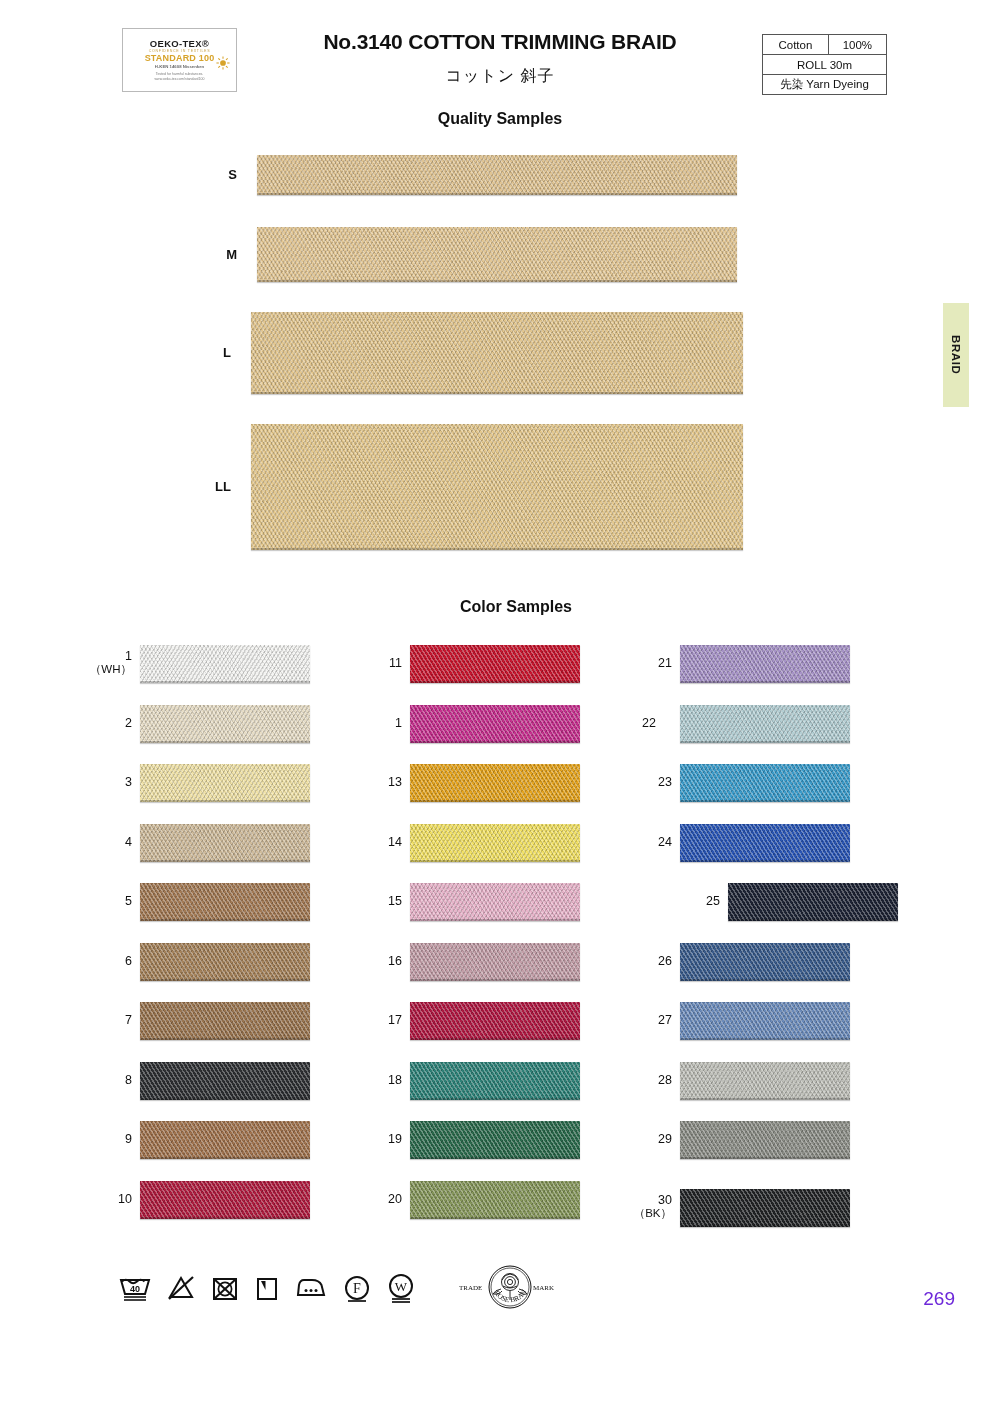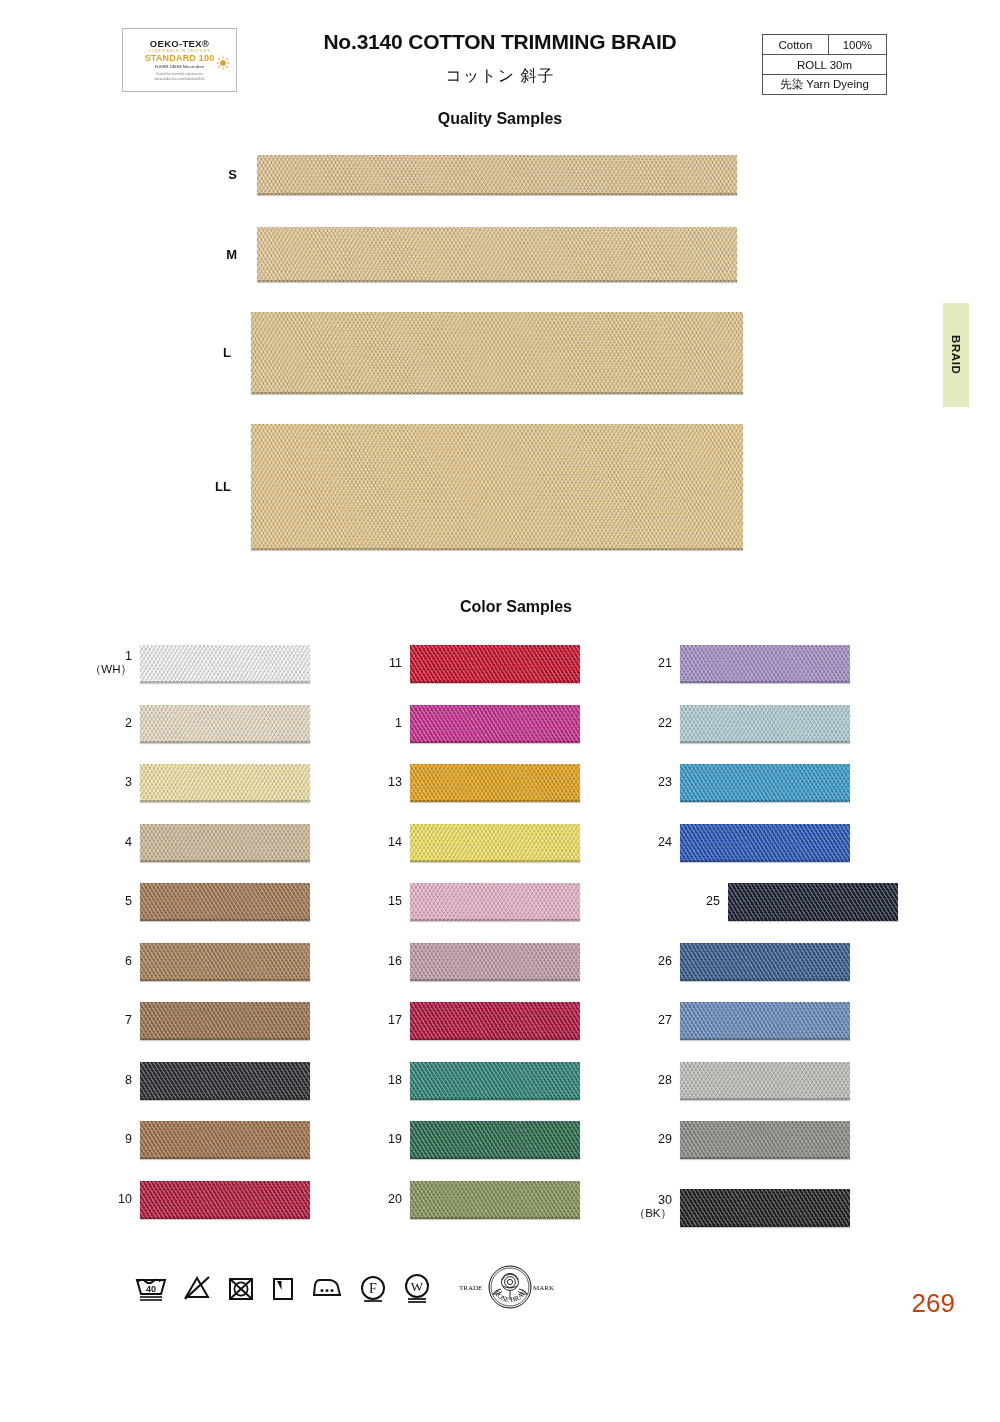--- a/index.html
+++ b/index.html
@@ -77,29 +77,29 @@
 
   
   .c-item{position:absolute;}
   .c-label{
     position:absolute;font-size:12.5px;color:#111;text-align:right;width:46px;
     line-height:1.15;
   }
   .c-swatch{position:absolute;}
 
   
-  #care-row{position:absolute;left:134px;top:1268px;height:40px;display:flex;align-items:center;gap:14px;}
+  #care-row{position:absolute;left:118px;top:1268px;height:40px;display:flex;align-items:center;gap:14px;}
   #care-row svg{display:block;}
 
   
   #rose-brand{position:absolute;left:455px;top:1262px;width:110px;height:52px;}
 
   
   #page-number{
-    position:absolute;right:45px;top:1288px;font-size:26px;color:#c2410c;font-weight:400;
+    position:absolute;right:45px;top:1288px;font-size:19px;color:#6d28d9;font-weight:400;
   }
 
   
   #side-tab{
     position:absolute;left:943px;top:303px;width:26px;height:104px;
     background:#e4eabd;display:flex;align-items:center;justify-content:center;
   }
   #side-tab span{
     font-size:11.5px;font-weight:700;color:#1a1a1a;letter-spacing:.6px;
     writing-mode:vertical-rl;text-orientation:mixed;
@@ -297,21 +297,21 @@
       </div>
       <div class="braid c-swatch" style="left: 410px; top: 0px; width: 170px; height: 38px; background: rgb(133, 150, 90);"></div>
     </div>
     <div class="c-item" style="left: 0px; top: 645px; width: 1000px; height: 38px;">
       <div class="c-label" style="left: 626px; top: 11px;">
         <div>21</div>
       </div>
       <div class="braid c-swatch" style="left: 680px; top: 0px; width: 170px; height: 38px; background: rgb(166, 146, 199);"></div>
     </div>
     <div class="c-item" style="left: 0px; top: 705px; width: 1000px; height: 38px;">
-      <div class="c-label" style="left: 626px; top: 11px;">
+      <div class="c-label" style="left: 626px; top: 11px; text-align: center;">
         <div>22</div>
       </div>
       <div class="braid c-swatch" style="left: 680px; top: 0px; width: 170px; height: 38px; background: rgb(179, 206, 211);"></div>
     </div>
     <div class="c-item" style="left: 0px; top: 764px; width: 1000px; height: 38px;">
       <div class="c-label" style="left: 626px; top: 11px;">
         <div>23</div>
       </div>
       <div class="braid c-swatch" style="left: 680px; top: 0px; width: 170px; height: 38px; background: rgb(59, 156, 203);"></div>
     </div>

